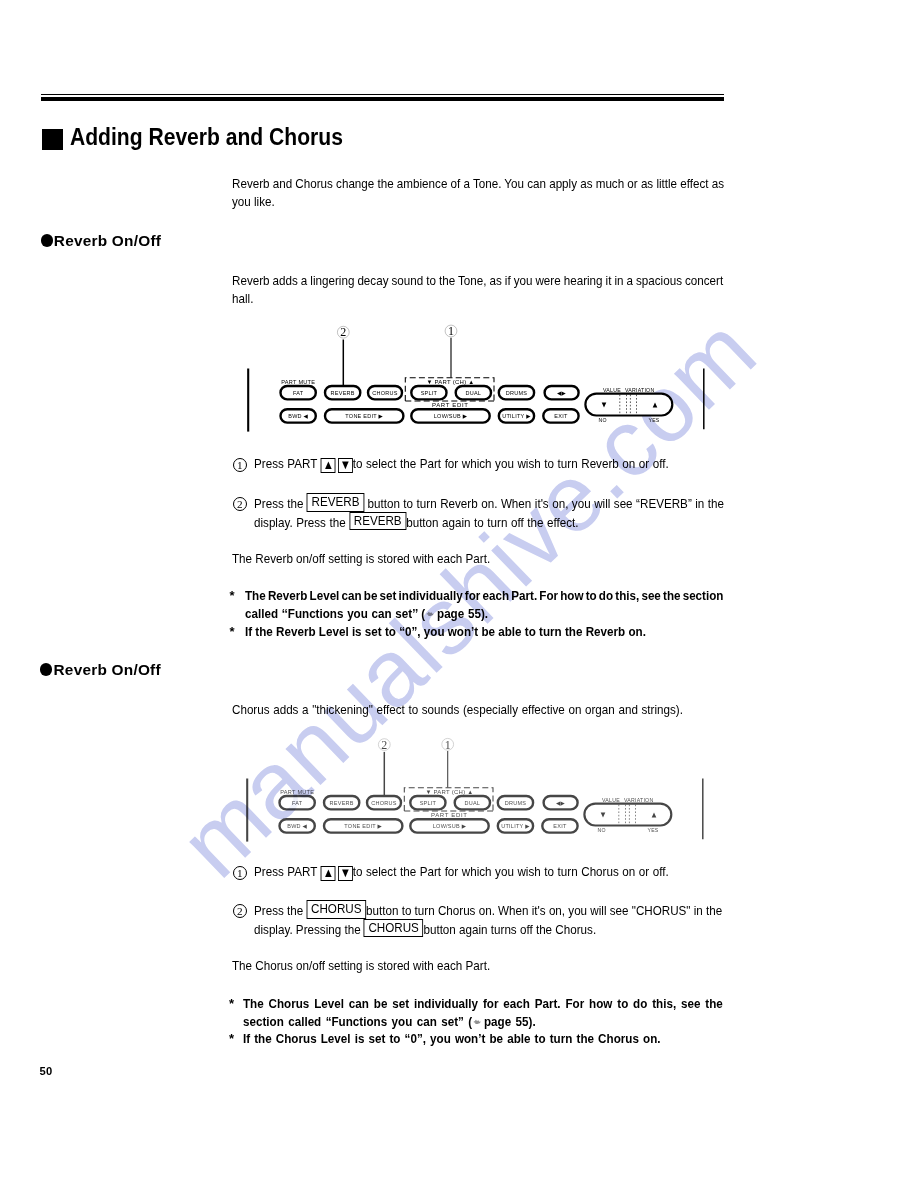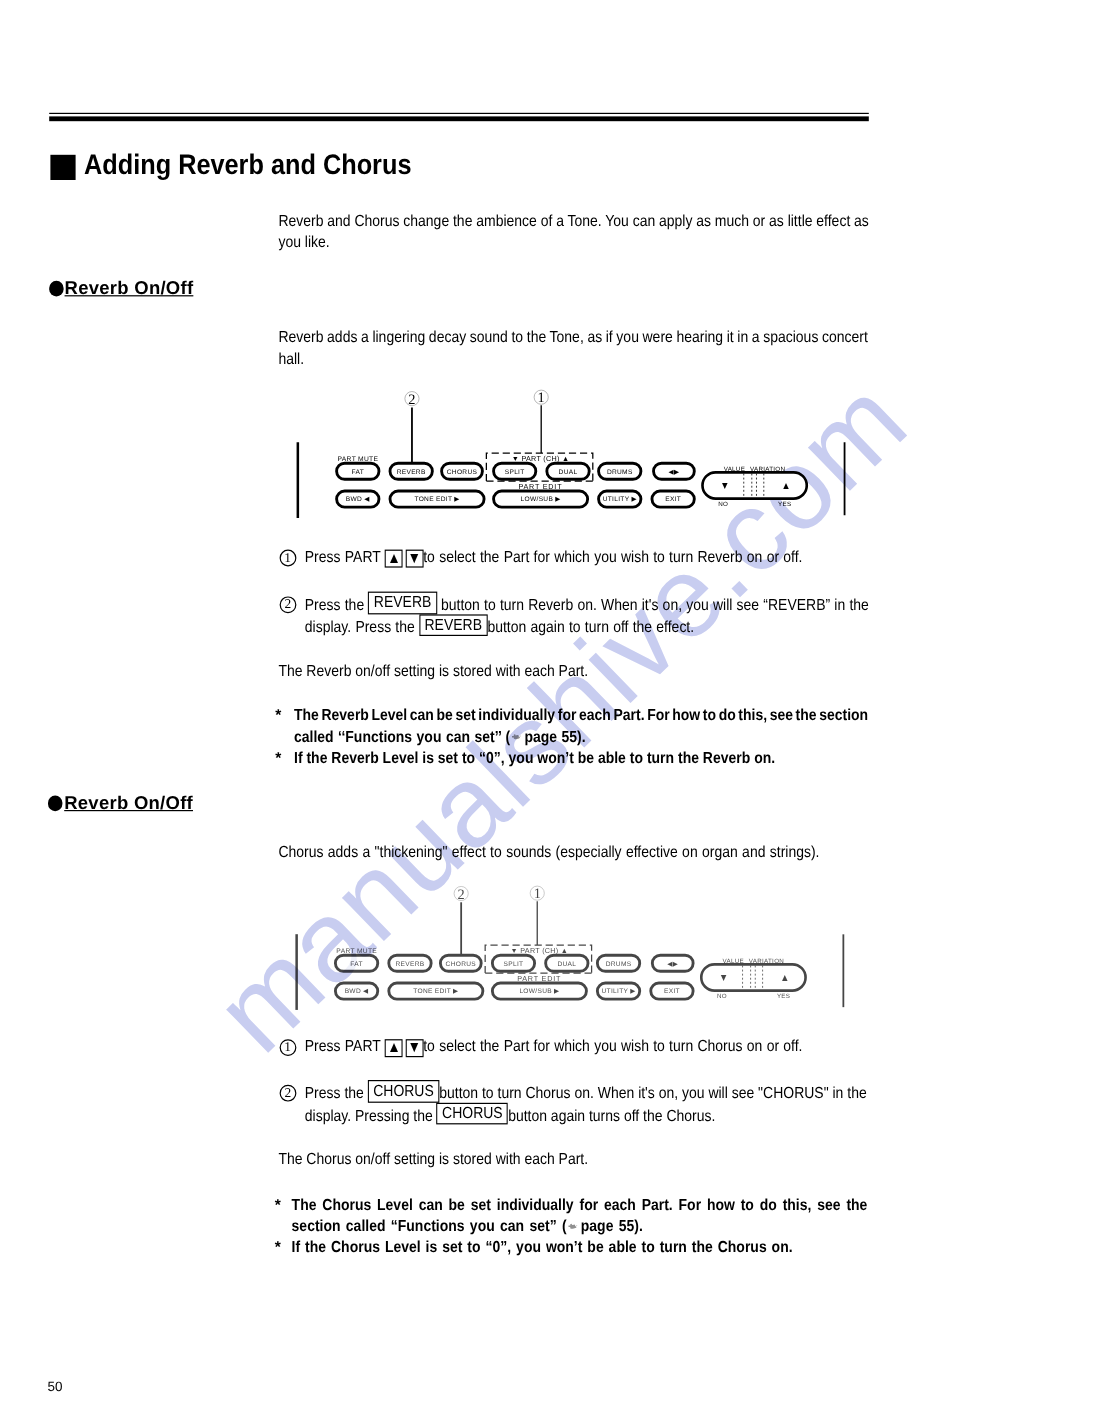--- a/index.html
+++ b/index.html
@@ -17,21 +17,21 @@
   
   #rule-thin{left:41px;top:94px;width:683px;height:1px;background:#000;}
   #rule-thick{left:41px;top:97px;width:683px;height:4px;background:#000;}
 
   
   #heading-square{left:42px;top:129px;width:21.3px;height:20.5px;background:#000;}
   #heading-title{left:69.9px;top:124.2px;font-size:23.5px;font-weight:bold;white-space:nowrap;
      transform-origin:0 0;transform:scaleX(0.897);}
 
   
-  .sec-head{font-size:15.4px;font-weight:bold;letter-spacing:0.23px;white-space:nowrap;text-decoration:underline;}
+  .sec-head{font-size:15.4px;font-weight:bold;letter-spacing:0.23px;white-space:nowrap;}
   .sec-bullet{position:absolute;width:12.5px;height:12.5px;border-radius:50%;background:#000;}
 
   
   .bt-l{position:absolute;white-space:nowrap;font-size:13.3px;
         transform-origin:0 0;transform:scaleX(0.876);}
 
   
   .keybox{display:inline-block;border:1.2px solid #000;padding:0 4.2px;line-height:16.6px;font-size:13.3px;
      vertical-align:baseline;position:relative;top:-2.0px;}
   .arrbox{display:inline-block;border:1.2px solid #000;width:16.9px;height:15.2px;line-height:12.8px;
@@ -40,21 +40,21 @@
   .sp{letter-spacing:0;}
   .stepcirc{position:absolute;width:14px;height:14px;line-height:12.4px;text-align:center;font-size:11.2px;
      border:0.9px solid #000;border-radius:50%;box-sizing:border-box;font-family:"Liberation Serif",serif;}
 
   
   .note-star{position:absolute;font-size:13px;font-weight:bold;}
   .note-line{position:absolute;white-space:nowrap;font-size:13.3px;font-weight:bold;
      transform-origin:0 0;transform:scaleX(0.876);}
 
   
-  #pagenum{left:39.6px;top:1150px;font-size:11.2px;letter-spacing:0.1px;}
+  #pagenum{left:39.6px;top:1065px;font-size:11.2px;letter-spacing:0.1px;font-weight:bold;}
 </style>
 <style>
   
   .panel{position:absolute;}
   .panel svg{display:block;}
   .panel.faded{opacity:0.72;}
   .pg-icon{display:inline-block;width:9px;height:6.3px;margin:0 3px 0 1.5px;position:relative;top:-0.5px;
      vertical-align:baseline;opacity:.52;}
   .pg-icon svg{display:block;}
 </style>

